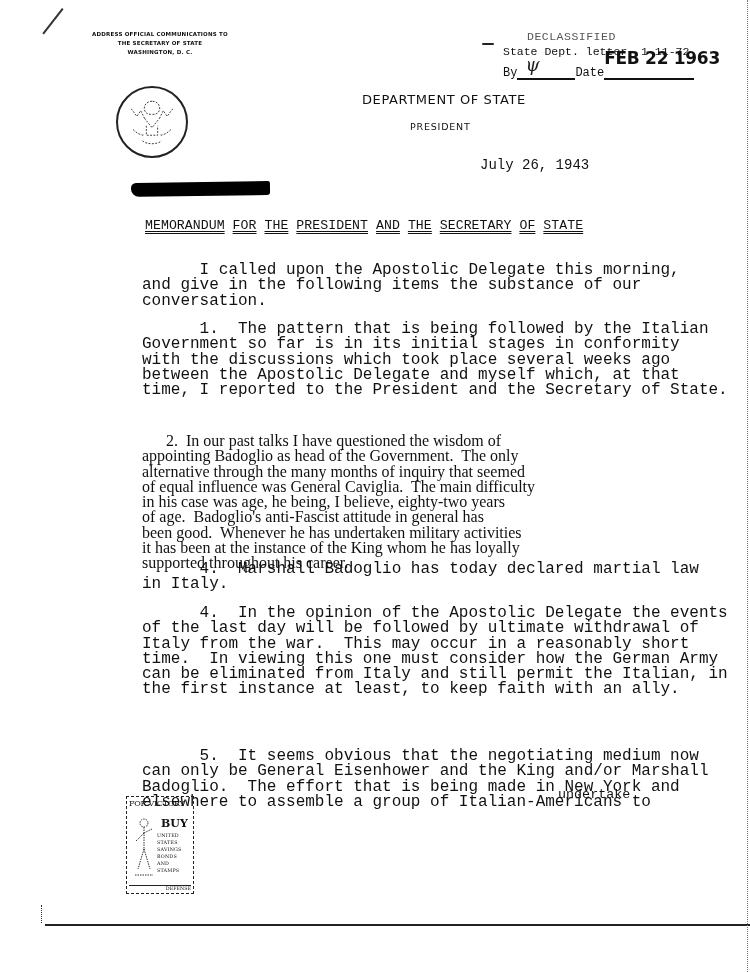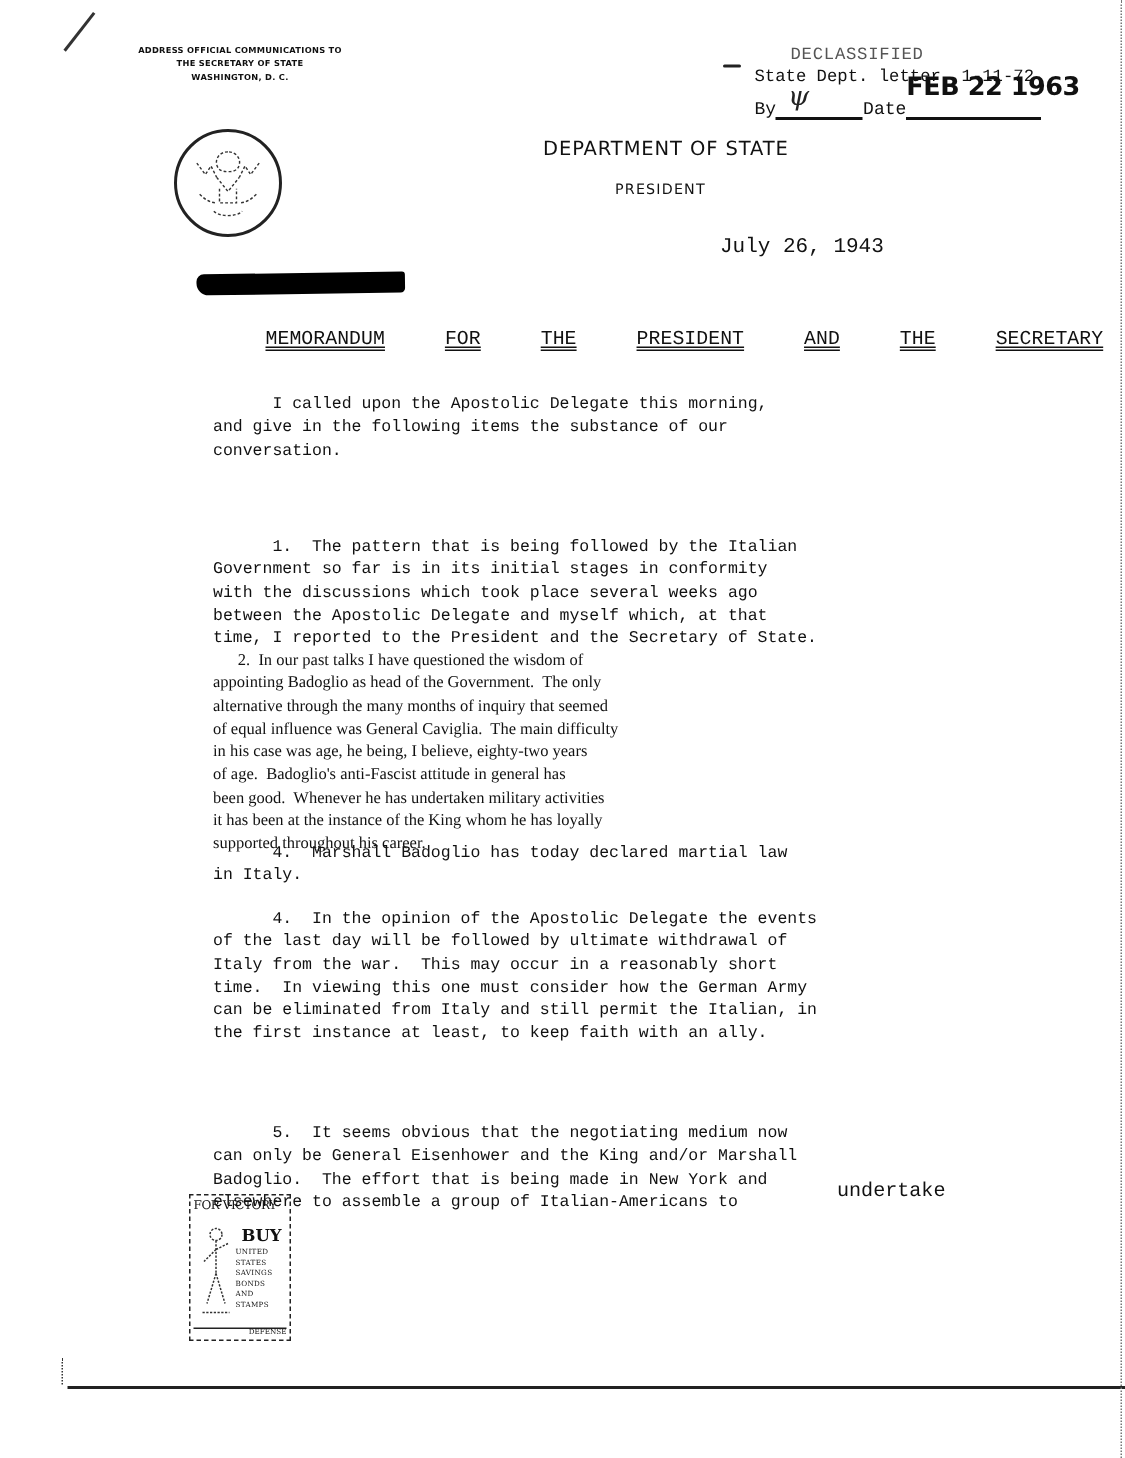--- a/index.html
+++ b/index.html
@@ -32,26 +32,26 @@
     .dept { left: 362px; top: 92px; font-size: 13px; letter-spacing: 0.6px; white-space: nowrap; }
     .wash { left: 410px; top: 121px; font-size: 9.5px; letter-spacing: 0.8px; white-space: nowrap; }
 
     .date { left: 480px; top: 157px; font-size: 14px; white-space: nowrap; }
 
     
     .redact { left: 131px; top: 182px; width: 139px; height: 14px; background: #000; border-radius: 5px 2px 3px 8px; transform: rotate(-0.8deg); }
 
     
     .heading { left: 145px; top: 218px; font-size: 13.2px; white-space: nowrap; letter-spacing: 0.05px; }
-    .heading span { text-decoration: underline; text-decoration-style: double; text-underline-offset: 2px; margin-left: 32px; }
+    .heading span { text-decoration: underline; text-decoration-style: double; text-underline-offset: 2px; }
 
     
-    .body-text { left: 142px; width: 560px; font-size: 11px; line-height: 15.3px; white-space: pre; }
+    .body-text { left: 142px; width: 560px; font-size: 16px; line-height: 15.3px; white-space: pre; }
     .p0 { top: 263px; }
-    .p1 { top: 322px; margin-top: 36px; }
+    .p1 { top: 322px; }
     .p2 { top: 433px; font-family: Liberation Serif, serif; }
     .p3 { top: 562px; }
     .p4 { top: 606px; }
     .p5 { top: 749px; }
     .cont { left: 558px; top: 787px; font-size: 13.4px; white-space: nowrap; }
 
     
     .bonds { left: 86px; top: 796px; width: 68px; height: 98px; border: 1.5px dashed #222; box-sizing: border-box; font-family: "DejaVu Serif", serif; margin-left: 40px; }
     .bonds .top { position: absolute; left: 2px; top: 2px; font-size: 8px; white-space: nowrap; letter-spacing: -0.3px; }
     .bonds .buy { position: absolute; left: 34px; top: 20px; font-size: 11px; font-weight: bold; }

